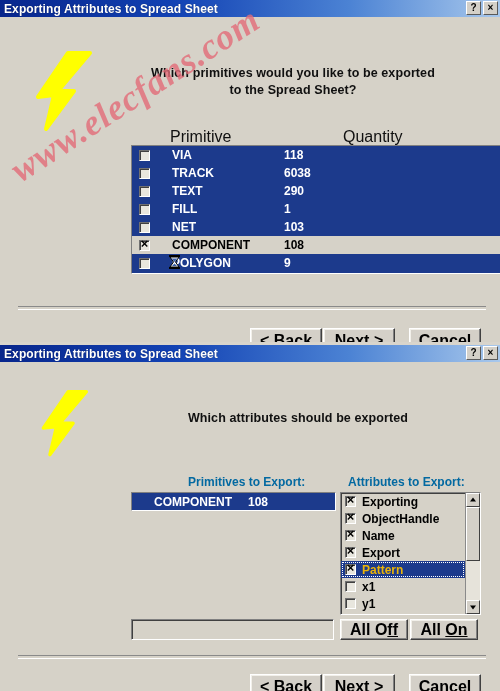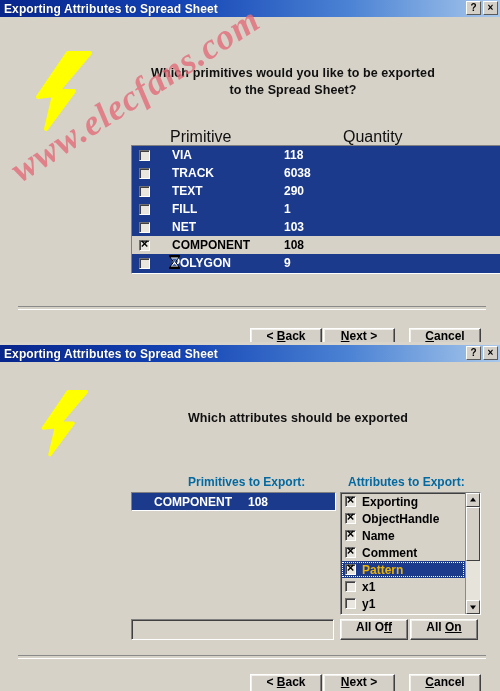--- a/index.html
+++ b/index.html
@@ -242,27 +242,27 @@
   }
 
   
   .btn {
     position: absolute;
     background: #d4d0c8;
     border: 1px solid #ffffff;
     border-right-color: #404040;
     border-bottom-color: #404040;
     box-shadow: inset -1px -1px 0 #808080, inset 1px 1px 0 #f2f0ea;
-    font-size: 12px;
+    font-size: 16px;
     font-weight: bold;
     color: #000;
     text-align: center;
     box-sizing: border-box;
     display: flex;
-    align-items: flex-start;
+    align-items: flex-end;
     justify-content: center;
     font-family: "Liberation Sans", sans-serif;
     cursor: default;
     white-space: nowrap;
   }
   .btn u { text-decoration: underline; }
 
   
   .sec-label {
     position: absolute;
@@ -514,21 +514,21 @@
             <div class="attr-row">
               <div class="cb checked" style="margin-left: 0px;"></div>
               <span class="alabel">ObjectHandle</span>
             </div>
             <div class="attr-row">
               <div class="cb checked" style="margin-left: 0px;"></div>
               <span class="alabel">Name</span>
             </div>
             <div class="attr-row">
               <div class="cb checked" style="margin-left: 0px;"></div>
-              <span class="alabel">Comment</span>
+              <span class="alabel">Export</span>
             </div>
             <div class="attr-row sel">
               <div class="cb checked" style="margin-left: 0px;"></div>
               <span class="alabel">Pattern</span>
             </div>
             <div class="attr-row">
               <div class="cb" style="margin-left: 0px;"></div>
               <span class="alabel">x1</span>
             </div>
             <div class="attr-row">

